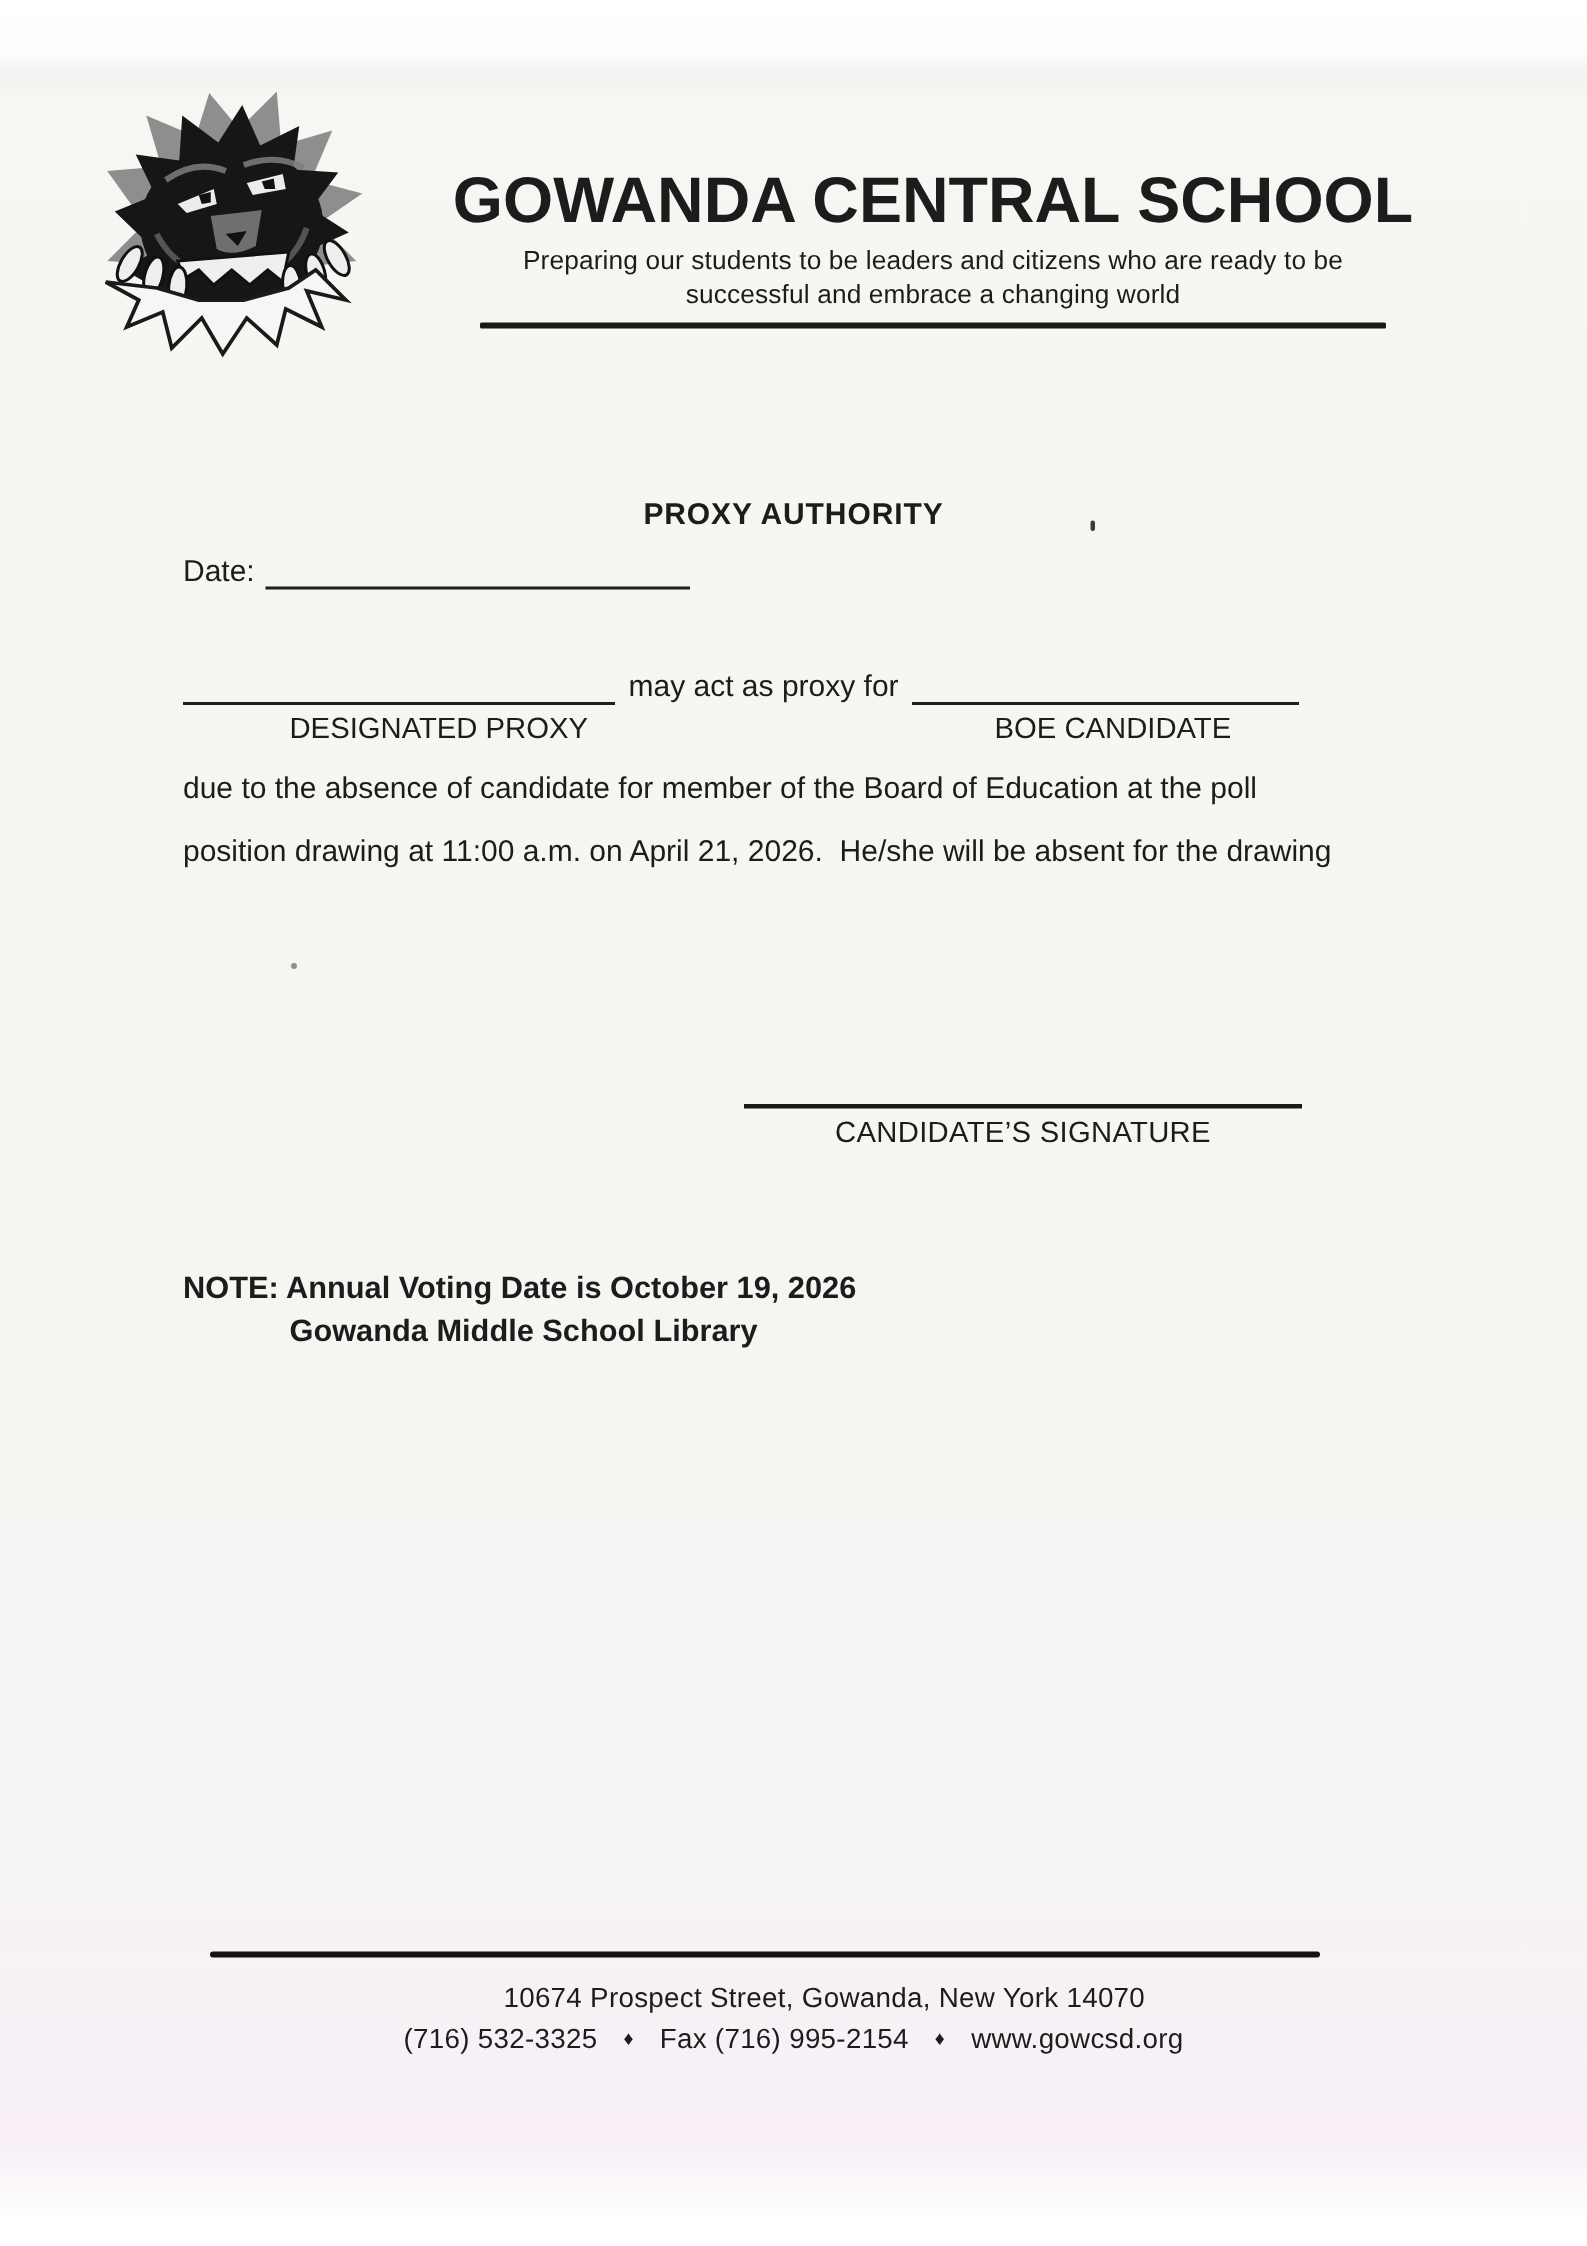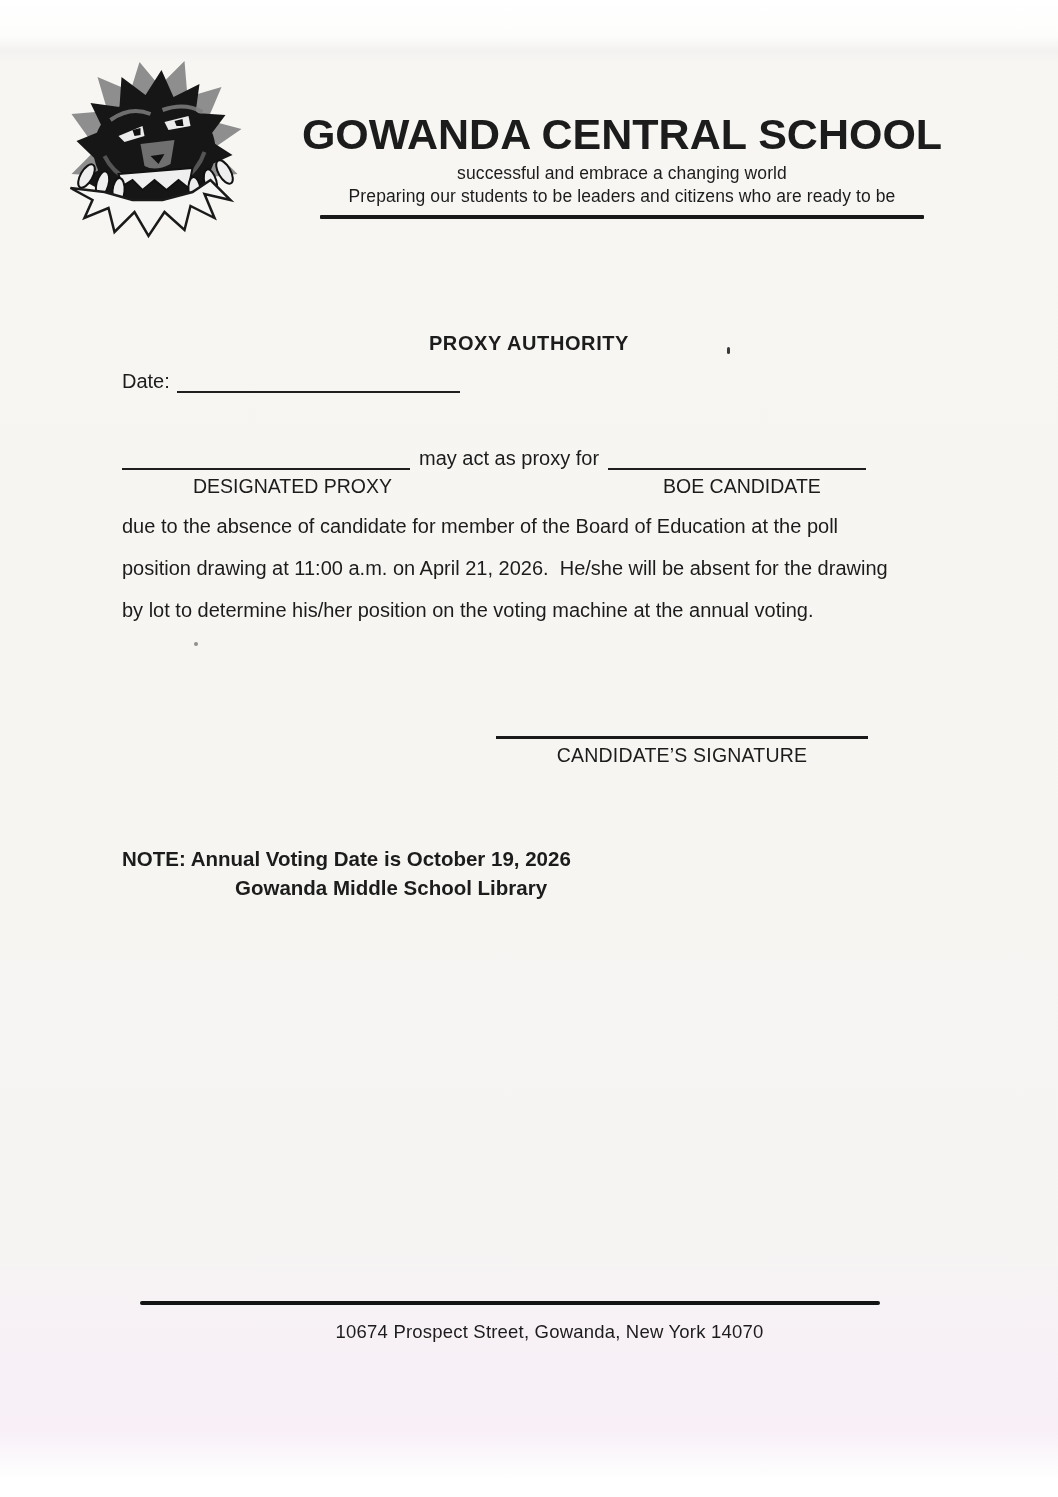--- a/index.html
+++ b/index.html
@@ -128,21 +128,21 @@
     letter-spacing: 0.2px;
   }
 
   .note-block {
     position: absolute;
     left: 122px; top: 845px;
     font-size: 20.5px;
     font-weight: bold;
     line-height: 28.5px;
   }
-  .note-line-2 { margin-left: 113px; }
+  .note-line-2 { margin-left: 71px; }
 
   
   .artifact { position: absolute; background: #3a3a3a; }
   .artifact-1 { left: 727px; top: 347px; width: 3px; height: 7px; border-radius: 2px; }
   .artifact-2 { left: 194px; top: 642px; width: 4px; height: 4px; border-radius: 50%; opacity: .55; }
 
   
   .foot-rule {
     position: absolute;
     left: 140px; top: 1301px;
@@ -207,22 +207,22 @@
       <ellipse cx="172" cy="112" rx="6" ry="13" transform="rotate(-30 172 112)" fill="#eeeeee" stroke="#111" stroke-width="2"></ellipse>
       <ellipse cx="158" cy="122" rx="6" ry="13" transform="rotate(-15 158 122)" fill="#eeeeee" stroke="#111" stroke-width="2"></ellipse>
       <ellipse cx="142" cy="130" rx="6" ry="13" transform="rotate(-5 142 130)" fill="#eeeeee" stroke="#111" stroke-width="2"></ellipse>
 
       <path fill="#f6f6f4" stroke="#1a1a1a" stroke-width="2.5" d="M18,128 L40,140 L32,158 L56,148 L62,172 L82,152 L96,176 L112,152 L132,170 L138,146 L162,158 L152,134 L178,140 L158,120 L140,132 L110,140 L80,140 L52,132 Z"></path>
     </svg>
   </div>
 
   <div class="head-text">
     <div class="school-name">GOWANDA CENTRAL SCHOOL</div>
+    <div class="tagline">Preparing our students to be leaders and citizens who are ready to be</div>
     <div class="tagline">successful and embrace a changing world</div>
-    <div class="tagline">Preparing our students to be leaders and citizens who are ready to be</div>
     <div class="head-rule"></div>
   </div>
 
   <div class="doc-title">PROXY AUTHORITY</div>
 
   <div class="date-row">
     <span>Date:</span><span class="blank date-blank"></span>
   </div>
 
   <div class="proxy-row">
@@ -230,30 +230,36 @@
     <span class="proxy-mid">may act as proxy for</span>
     <span class="blank proxy-blank-2"></span>
   </div>
 
   <div class="under-label label-designated">DESIGNATED PROXY</div>
   <div class="under-label label-boe">BOE CANDIDATE</div>
 
   <div class="body-par">
     <div>due to the absence of candidate for member of the Board of Education at the poll</div>
     <div>position drawing at 11:00 a.m. on April 21, 2026.  He/she will be absent for the drawing</div>
-    <div>by lot to determine his/her position on the voting machine at the annual voting.</div>
   </div>
 
   <div class="sig-line"></div>
   <div class="sig-label">CANDIDATE’S SIGNATURE</div>
 
   <div class="note-block">
     <div>NOTE: Annual Voting Date is October 19, 2026</div>
     <div class="note-line-2">Gowanda Middle School Library</div>
   </div>
 
   <div class="artifact artifact-1"></div>
   <div class="artifact artifact-2"></div>
 
   <div class="foot-rule"></div>
   <div class="foot-address">10674 Prospect Street, Gowanda, New York 14070</div>
+  <div class="foot-contact">
+    <span>(716) 532-3325</span>
+    <span class="diamond">♦</span>
+    <span>Fax (716) 995-2154</span>
+    <span class="diamond">♦</span>
+    <span>www.gowcsd.org</span>
+  </div>
 
 </div>
 
 </body></html>

